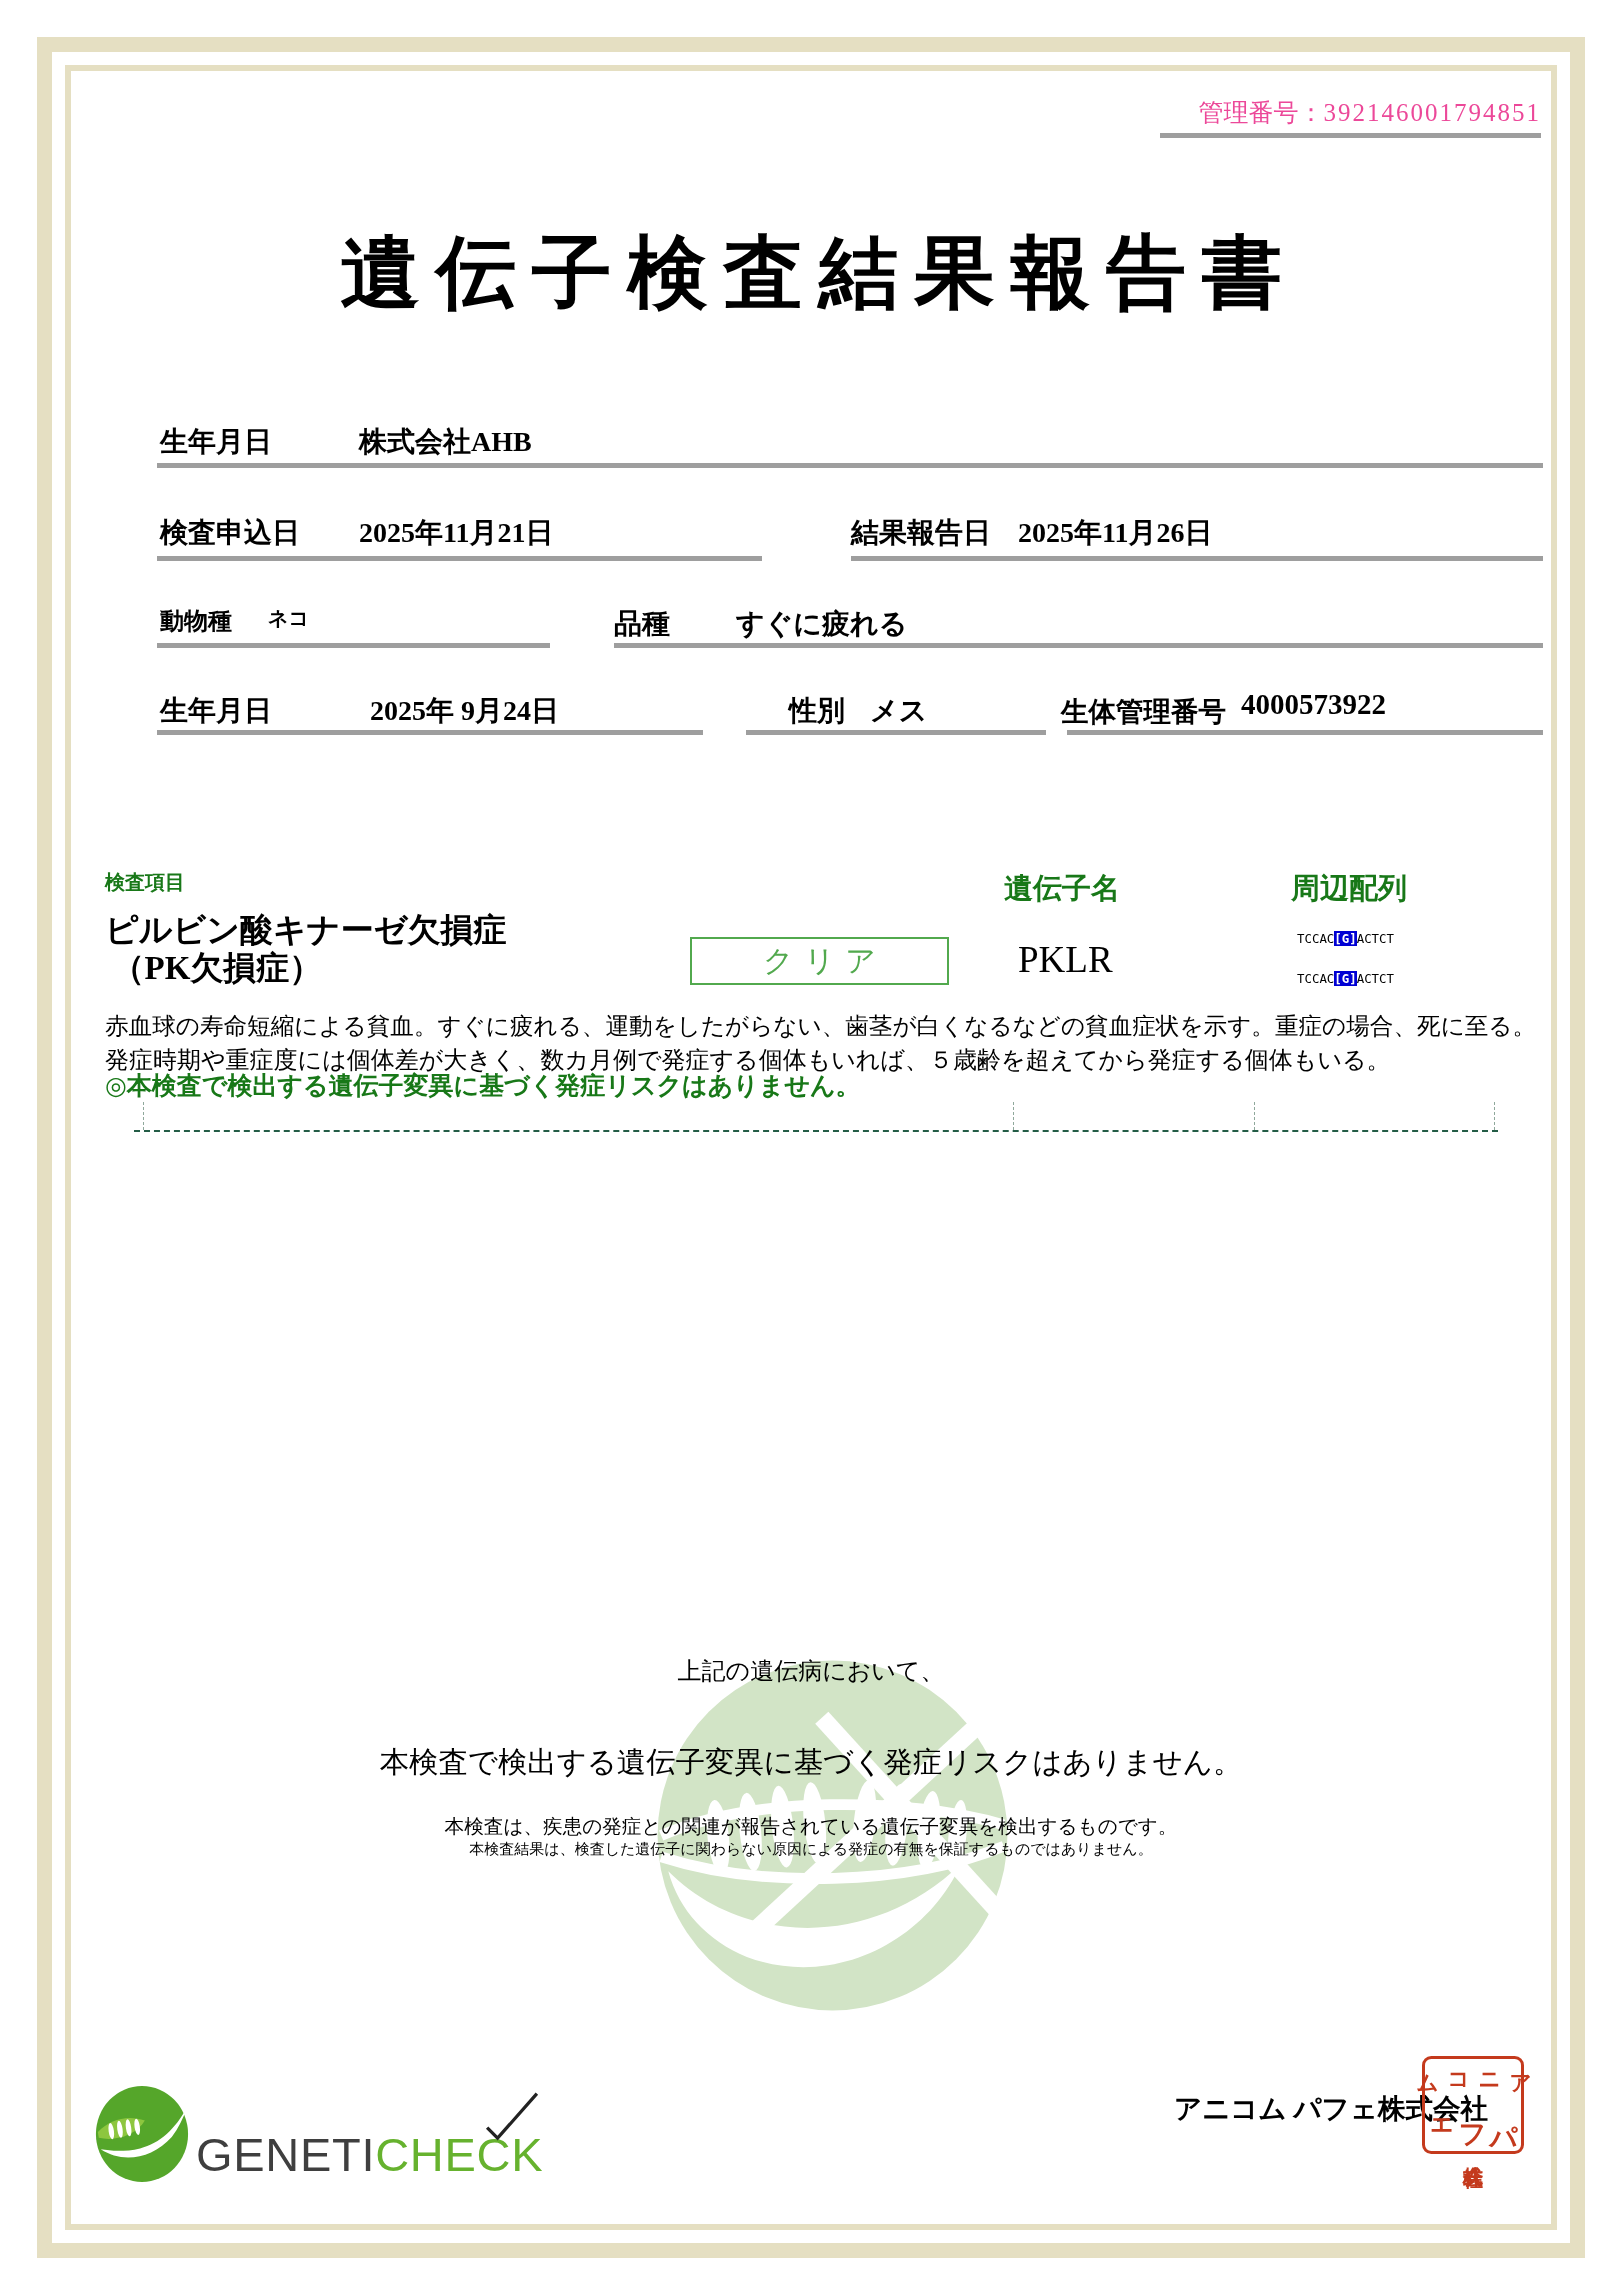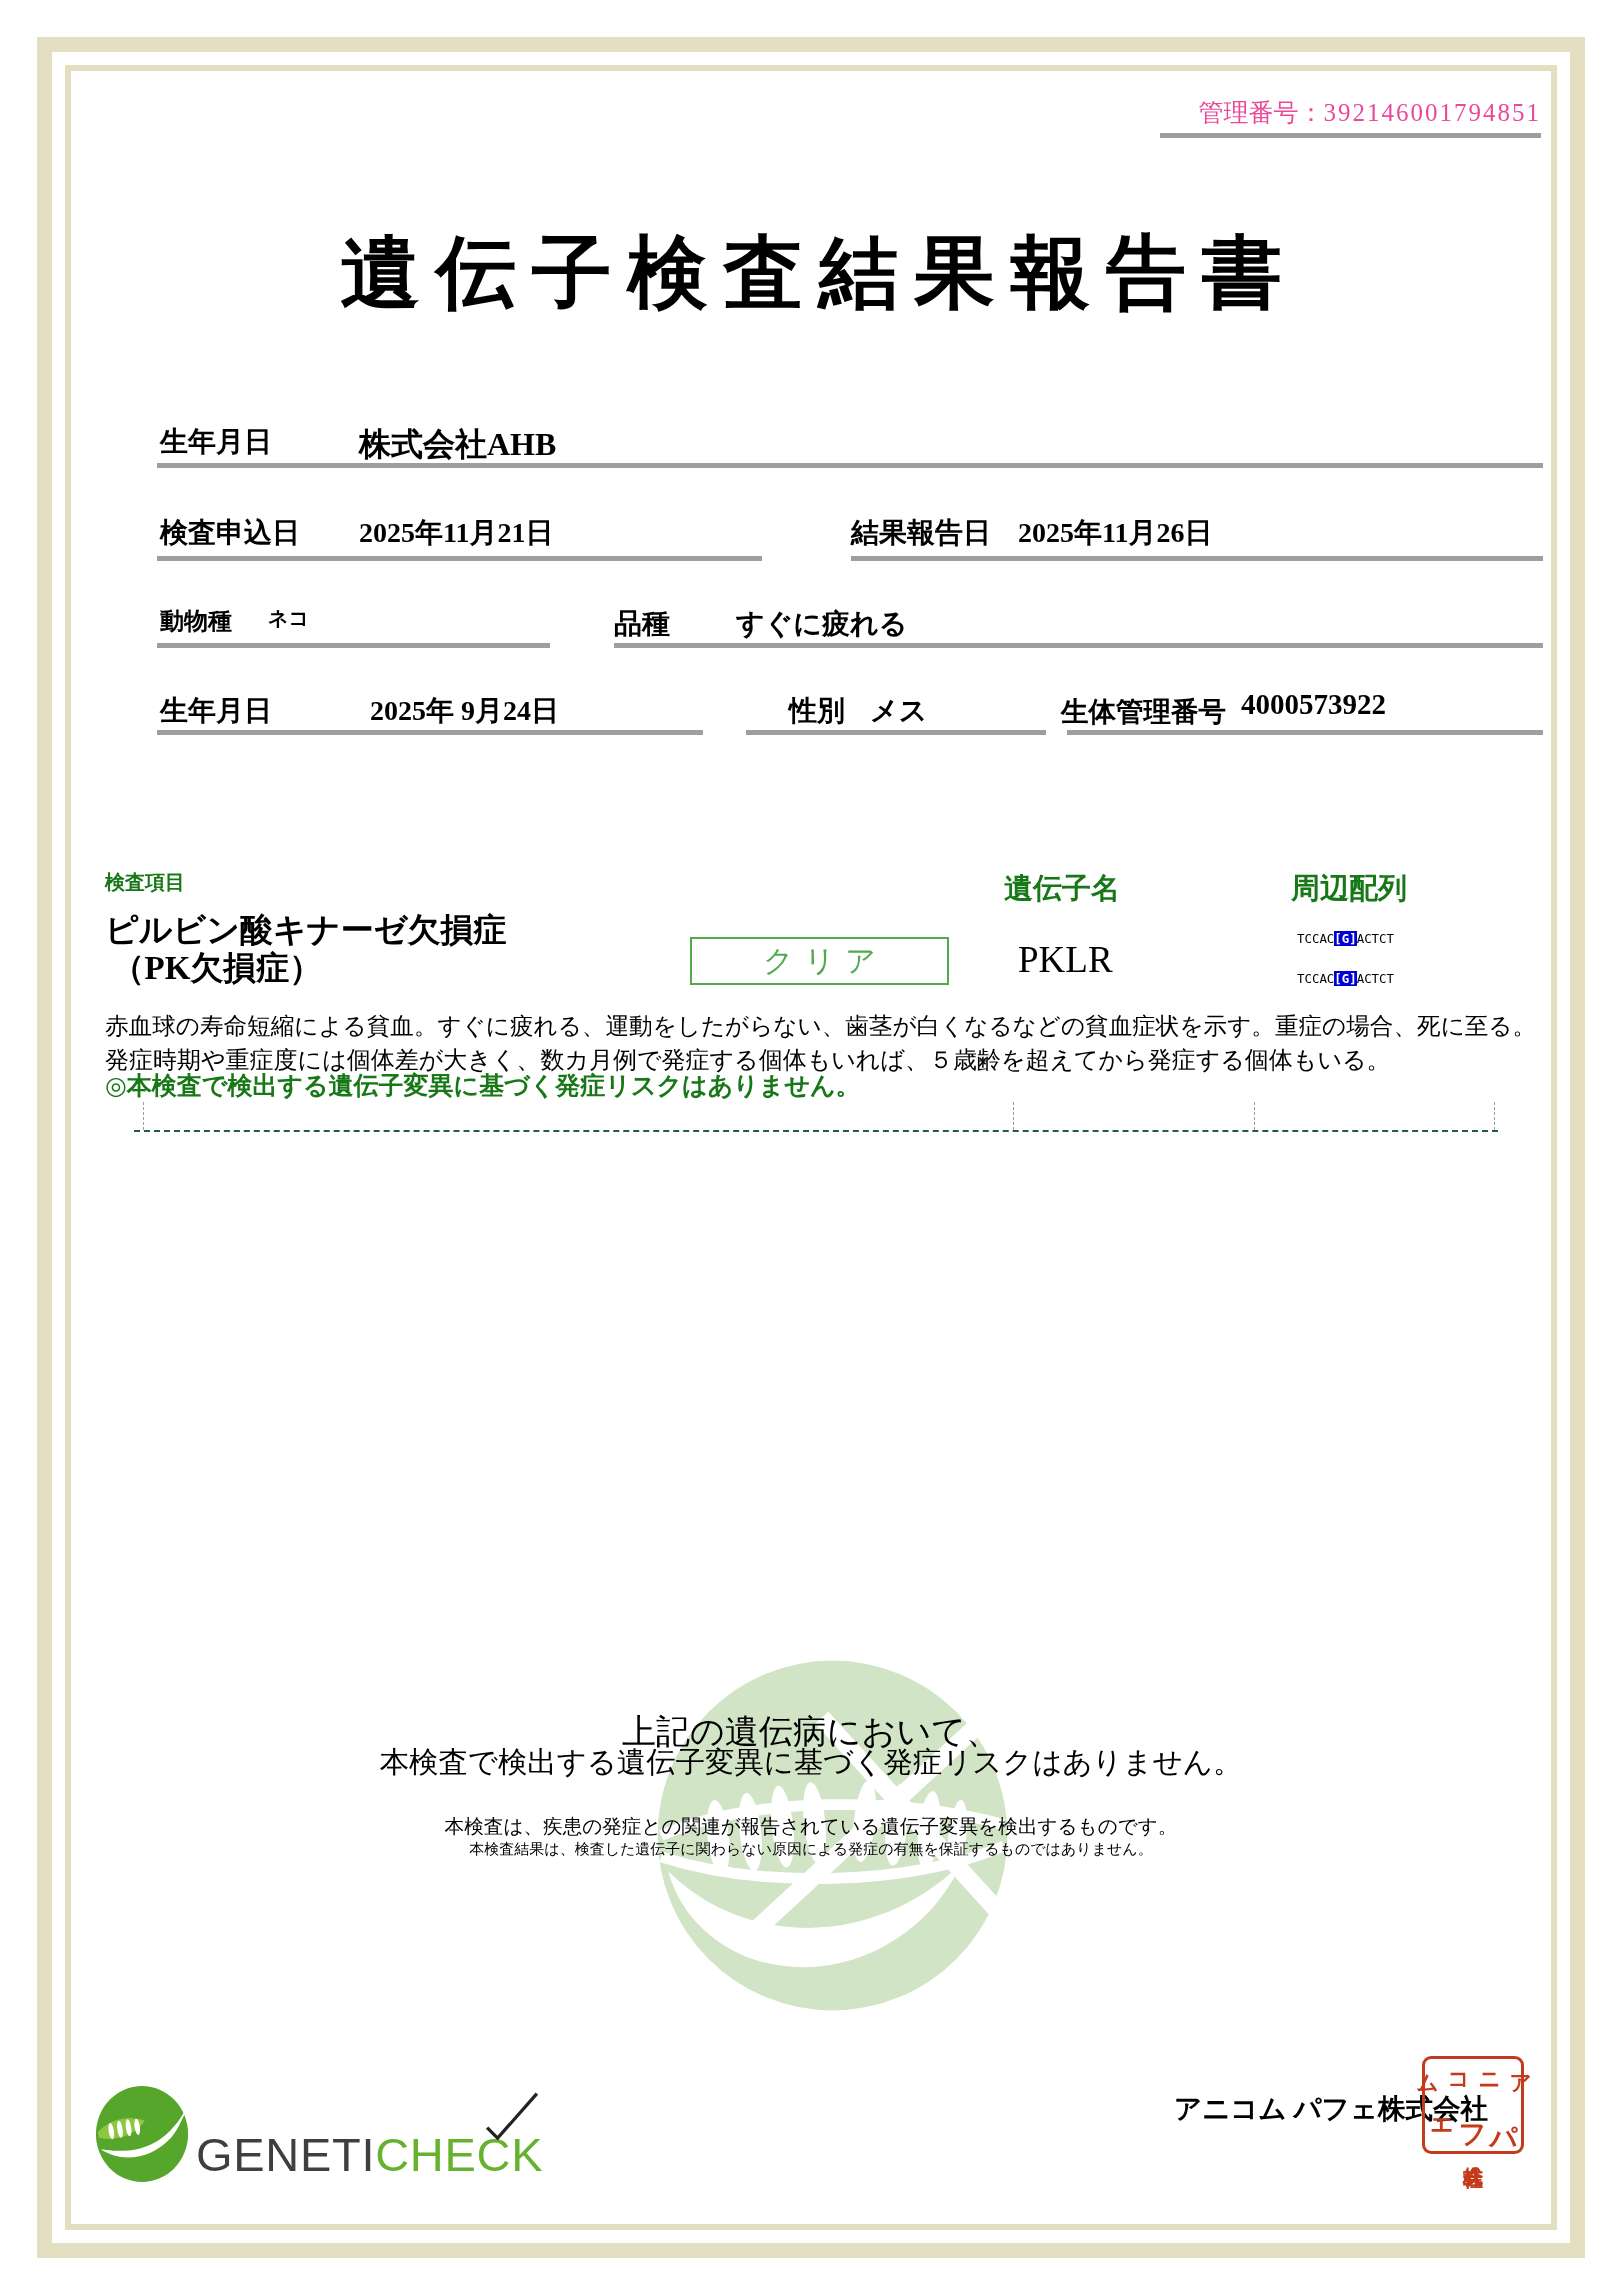--- a/index.html
+++ b/index.html
@@ -53,21 +53,21 @@
   <div class="frame-inner"></div>
 
   <div class="abs grey" style="left:1112px;top:96px;width:429px;text-align:right;font-size:25px;">
     <span>管理番号：</span><span style="letter-spacing:2px;">392146001794851</span>
   </div>
   <div class="ul" style="left:1160px;top:133px;width:381px;height:4.6px;"></div>
 
   <div class="abs" style="left:0;right:0;top:220px;text-align:center;font-size:80px;font-weight:bold;letter-spacing:15.7px;padding-left:15.7px;">遺伝子検査結果報告書</div>
 
   <div class="abs label" style="left:160px;top:423px;font-size:28px;">生年月日</div>
-  <div class="abs" style="left:359px;top:423px;font-size:32px;font-weight:600;">株式会社AHB</div>
+  <div class="abs" style="left:359px;top:423px;font-size:28px;font-weight:600;">株式会社AHB</div>
   <div class="ul" style="left:157px;top:463px;width:1386px;"></div>
 
   <div class="abs label" style="left:160px;top:514px;font-size:28px;">検査申込日</div>
   <div class="abs" style="left:359px;top:514px;font-size:28px;font-weight:600;">2025年11月21日</div>
   <div class="abs label" style="left:851px;top:514px;font-size:28px;">結果報告日</div>
   <div class="abs" style="left:1018px;top:514px;font-size:28px;font-weight:600;">2025年11月26日</div>
   <div class="ul" style="left:157px;top:556px;width:605px;"></div>
   <div class="ul" style="left:851px;top:556px;width:692px;"></div>
 
   <div class="abs label" style="left:160px;top:605px;font-size:24px;">動物種</div>
@@ -130,21 +130,21 @@
     <ellipse cx="36" cy="101" rx="6" ry="21" fill="#ffffff" transform="rotate(-6 36 101)"></ellipse>
     <ellipse cx="54" cy="98" rx="6" ry="22" fill="#ffffff" transform="rotate(-6 54 98)"></ellipse>
     <ellipse cx="72" cy="95" rx="6" ry="23" fill="#ffffff" transform="rotate(-6 72 95)"></ellipse>
     <ellipse cx="90" cy="93" rx="6" ry="23" fill="#ffffff" transform="rotate(-6 90 93)"></ellipse>
     <ellipse cx="118" cy="92" rx="6" ry="23" fill="#ffffff" transform="rotate(6 118 92)"></ellipse>
     <ellipse cx="136" cy="94" rx="6" ry="23" fill="#ffffff" transform="rotate(6 136 94)"></ellipse>
     <ellipse cx="154" cy="97" rx="6" ry="22" fill="#ffffff" transform="rotate(6 154 97)"></ellipse>
     <ellipse cx="170" cy="100" rx="5" ry="20" fill="#ffffff" transform="rotate(6 170 100)"></ellipse>
   </svg>
 
-  <div class="center-line sans" style="top:1709px;font-size:34px;">上記の遺伝病において、</div>
+  <div class="center-line sans" style="top:1655px;font-size:24px;">上記の遺伝病において、</div>
   <div class="center-line sans" style="top:1743px;font-size:29.4px;">本検査で検出する遺伝子変異に基づく発症リスクはありません。</div>
   <div class="center-line sans" style="top:1813px;font-size:19.6px;">本検査は、疾患の発症との関連が報告されている遺伝子変異を検出するものです。</div>
   <div class="center-line sans" style="top:1840px;font-size:15px;">本検査結果は、検査した遺伝子に関わらない原因による発症の有無を保証するものではありません。</div>
 
   <svg class="abs" style="left:94px;top:2085px;" width="96" height="98" viewBox="0 0 200 200">
     <ellipse cx="100" cy="100" rx="96" ry="100" fill="#55a62a"></ellipse>
     <path d="M8 96 C34 68 72 60 106 72 C88 102 46 116 10 108 Z" fill="#8dc63f"></path>
     <ellipse cx="36" cy="94" rx="5.5" ry="17" fill="#ffffff" transform="rotate(-8 36 94)"></ellipse>
     <ellipse cx="54" cy="90" rx="5.5" ry="18" fill="#ffffff" transform="rotate(-8 54 90)"></ellipse>
     <ellipse cx="72" cy="87" rx="5.5" ry="18" fill="#ffffff" transform="rotate(-8 72 87)"></ellipse>

